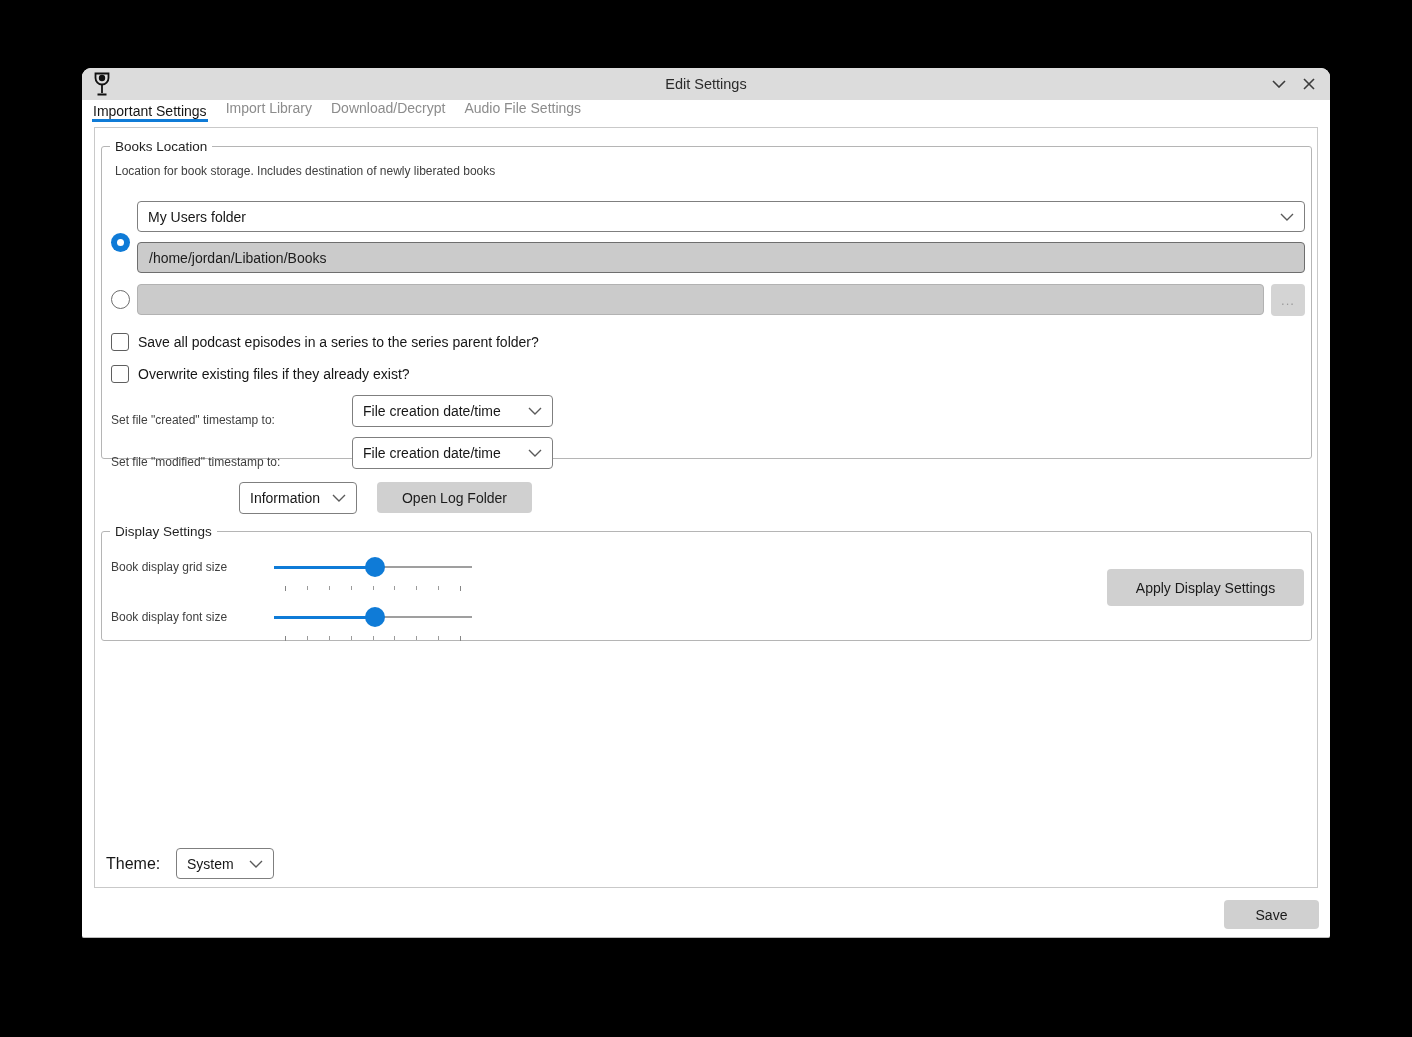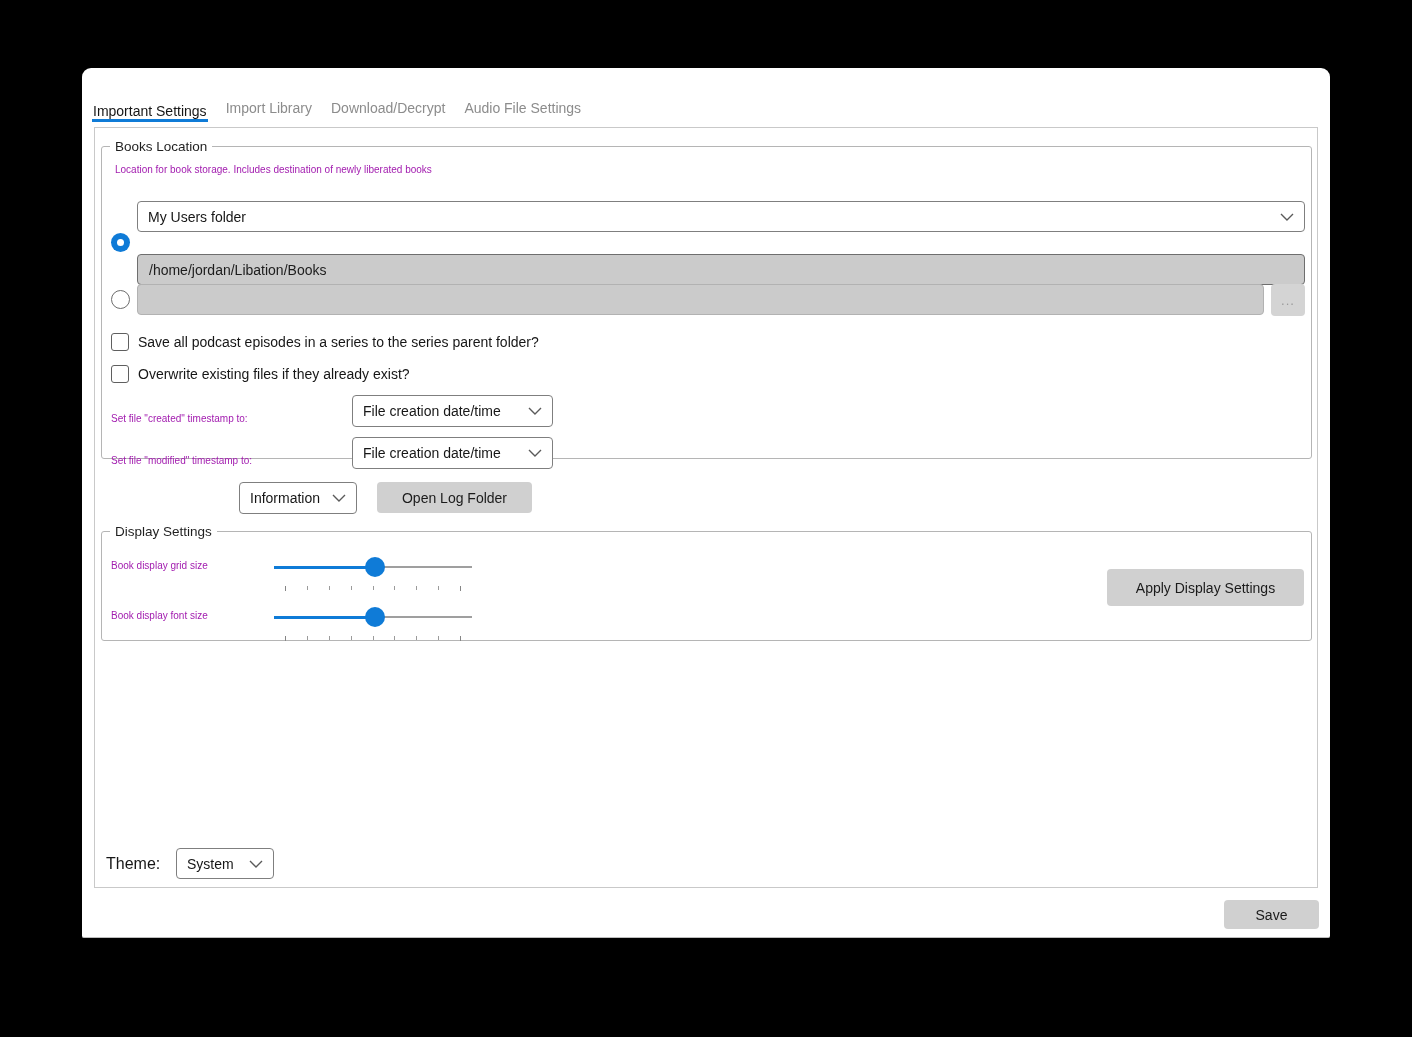--- a/index.html
+++ b/index.html
@@ -48,39 +48,39 @@
 
   fieldset.group {
     position:absolute; border:1px solid #b5b5b5; border-radius:3px; background:#fff;
   }
   fieldset.group legend {
     margin-left:8px; padding:0 5px; font-size:13.5px; color:#1f1f1f;
   }
   .group-books   { left:6px;  top:11px;  width:1211px; height:320px; }
   .group-display { left:6px;  top:396px; width:1211px; height:117px; }
 
-  .label { font-size:10px; color:#a21caf; white-space:nowrap; position:absolute; }
+  .label { font-size:12px; color:#404040; white-space:nowrap; position:absolute; }
 
   
   .combo {
     position:absolute; background:#fff; border:1px solid #7f7f7f; border-radius:4px;
     display:flex; align-items:center; padding:0 10px; cursor:default;
   }
   .combo .combo-value {
     font-size:14px; color:#161616; white-space:nowrap; overflow:hidden; flex:1;
   }
   .combo svg { flex:none; stroke:#5a5a5a; stroke-width:1.4; fill:none; margin-left:6px; }
 
   
   .field {
     position:absolute; background:#cbcbcb; border-radius:4px;
     font-size:14px; color:#1c1c1c; padding:0 11px;
     font-family:"Liberation Sans", sans-serif;
   }
-  .field.path   { border:1px solid #6e6e6e;margin-top:12px; }
+  .field.path   { border:1px solid #6e6e6e; }
   .field.custom { border:1px solid #b2b2b2; }
 
   
   .radio { position:absolute; width:19px; height:19px; border-radius:50%; }
   .radio.selected { background:#0f7bd7; }
   .radio.selected::after {
     content:""; position:absolute; left:6px; top:6px; width:7px; height:7px;
     border-radius:50%; background:#fff;
   }
   .radio.unselected { background:#fff; border:1.6px solid #6d6d6d; }
@@ -118,20 +118,40 @@
   .ticks span { width:1px; height:4px; background:#9b9b9b; }
   .ticks span:first-child, .ticks span:last-child { height:5px; background:#858585; }
 
   .theme-label { font-size:16px; color:#161616; position:absolute; white-space:nowrap; }
 </style>
 </head>
 <body>
 
 <div class="window">
 
+  <div class="titlebar">
+    <svg class="app-icon" viewBox="0 0 20 25">
+      <path d="M3.5 1.5 h13 v4.5 a6.5 6.5 0 0 1 -13 0 z" fill="none" stroke="#111" stroke-width="1.8"></path>
+      <circle cx="10" cy="6" r="3.2" fill="#111"></circle>
+      <line x1="10" y1="13" x2="10" y2="21" stroke="#111" stroke-width="1.8"></line>
+      <line x1="5.5" y1="22.5" x2="14.5" y2="22.5" stroke="#111" stroke-width="1.8"></line>
+    </svg>
+    <div class="win-title">Edit Settings</div>
+    <div class="win-btn minimize">
+      <svg width="14" height="8" viewBox="0 0 14 8">
+          <polyline points="1,1 7,7 13,1"></polyline>
+        </svg>
+    </div>
+    <div class="win-btn close">
+      <svg width="12" height="12" viewBox="0 0 12 12">
+          <line x1="1" y1="1" x2="11" y2="11"></line>
+          <line x1="11" y1="1" x2="1" y2="11"></line>
+        </svg>
+    </div>
+  </div>
 
   <div class="tabbar">
     <div class="tab active">Important Settings</div>
     <div class="tab">Import Library</div>
     <div class="tab">Download/Decrypt</div>
     <div class="tab">Audio File Settings</div>
   </div>
 
   <div class="panel">
 

